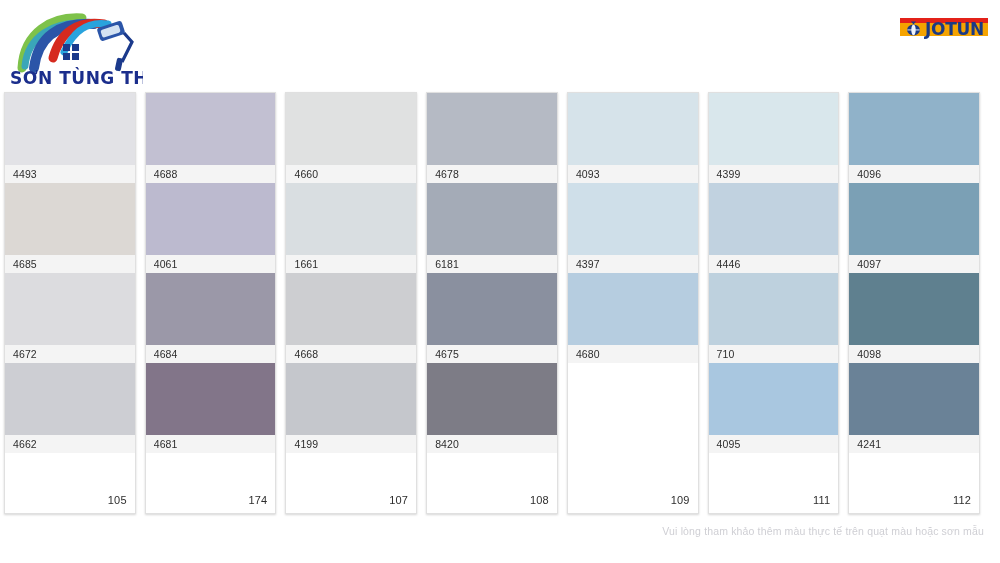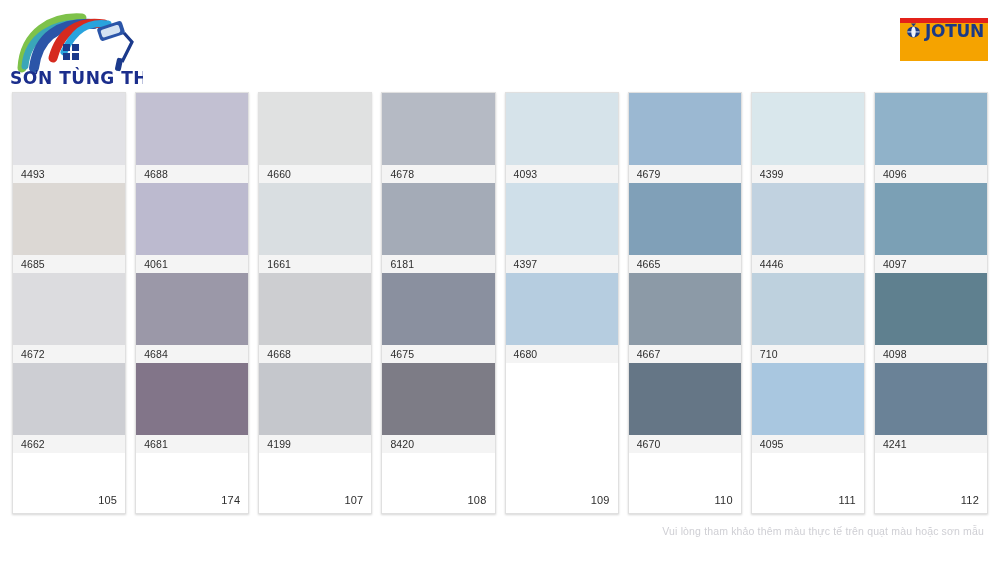--- a/index.html
+++ b/index.html
@@ -31,26 +31,26 @@
     width: 135px;
     height: 82px;
   }
   .brand-logo svg { display: block; }
 
   .jotun-logo {
     position: absolute;
     right: 12px;
     top: 18px;
     width: 88px;
-    height: 43px;
+    height: 18px;
     background: #f5a300;
     border-top: 5px solid #e32119;
     box-sizing: border-box;
     display: flex;
-    align-items: flex-start;
+    align-items: center;
     padding-left: 5px;
   }
   .jotun-emblem {
     width: 17px;
     height: 17px;
     flex: 0 0 auto;
     margin-right: 3px;
   }
   .jotun-word {
     font-family: "DejaVu Sans", sans-serif;
@@ -58,21 +58,21 @@
     font-size: 17px;
     letter-spacing: -0.3px;
     color: #1a3a86;
     line-height: 1;
   }
 
   
   .chart-grid {
     position: absolute;
     top: 92px;
-    left: 12px;
+    left: 4px;
     width: 976px;
     height: 422px;
     display: flex;
     gap: 9px;
     border-radius: 28px;
   }
 
   .colour-card {
     flex: 1 1 0;
     background: #ffffff;
@@ -272,41 +272,20 @@
       <div class="swatch-block">
         <div class="swatch-colour" style="background: rgb(182, 205, 224);"></div>
         <div class="swatch-label">4680</div>
       </div>
       <div class="card-footer">
         <span class="page-number">109</span>
       </div>
     </div>
     <div class="colour-card">
       <div class="swatch-block">
-        <div class="swatch-colour" style="background: rgb(155, 184, 210);"></div>
-        <div class="swatch-label">4679</div>
-      </div>
-      <div class="swatch-block">
-        <div class="swatch-colour" style="background: rgb(128, 160, 184);"></div>
-        <div class="swatch-label">4665</div>
-      </div>
-      <div class="swatch-block">
-        <div class="swatch-colour" style="background: rgb(140, 154, 167);"></div>
-        <div class="swatch-label">4667</div>
-      </div>
-      <div class="swatch-block">
-        <div class="swatch-colour" style="background: rgb(101, 118, 134);"></div>
-        <div class="swatch-label">4670</div>
-      </div>
-      <div class="card-footer">
-        <span class="page-number">110</span>
-      </div>
-    </div>
-    <div class="colour-card">
-      <div class="swatch-block">
         <div class="swatch-colour" style="background: rgb(217, 231, 236);"></div>
         <div class="swatch-label">4399</div>
       </div>
       <div class="swatch-block">
         <div class="swatch-colour" style="background: rgb(193, 210, 224);"></div>
         <div class="swatch-label">4446</div>
       </div>
       <div class="swatch-block">
         <div class="swatch-colour" style="background: rgb(190, 209, 222);"></div>
         <div class="swatch-label">710</div>

